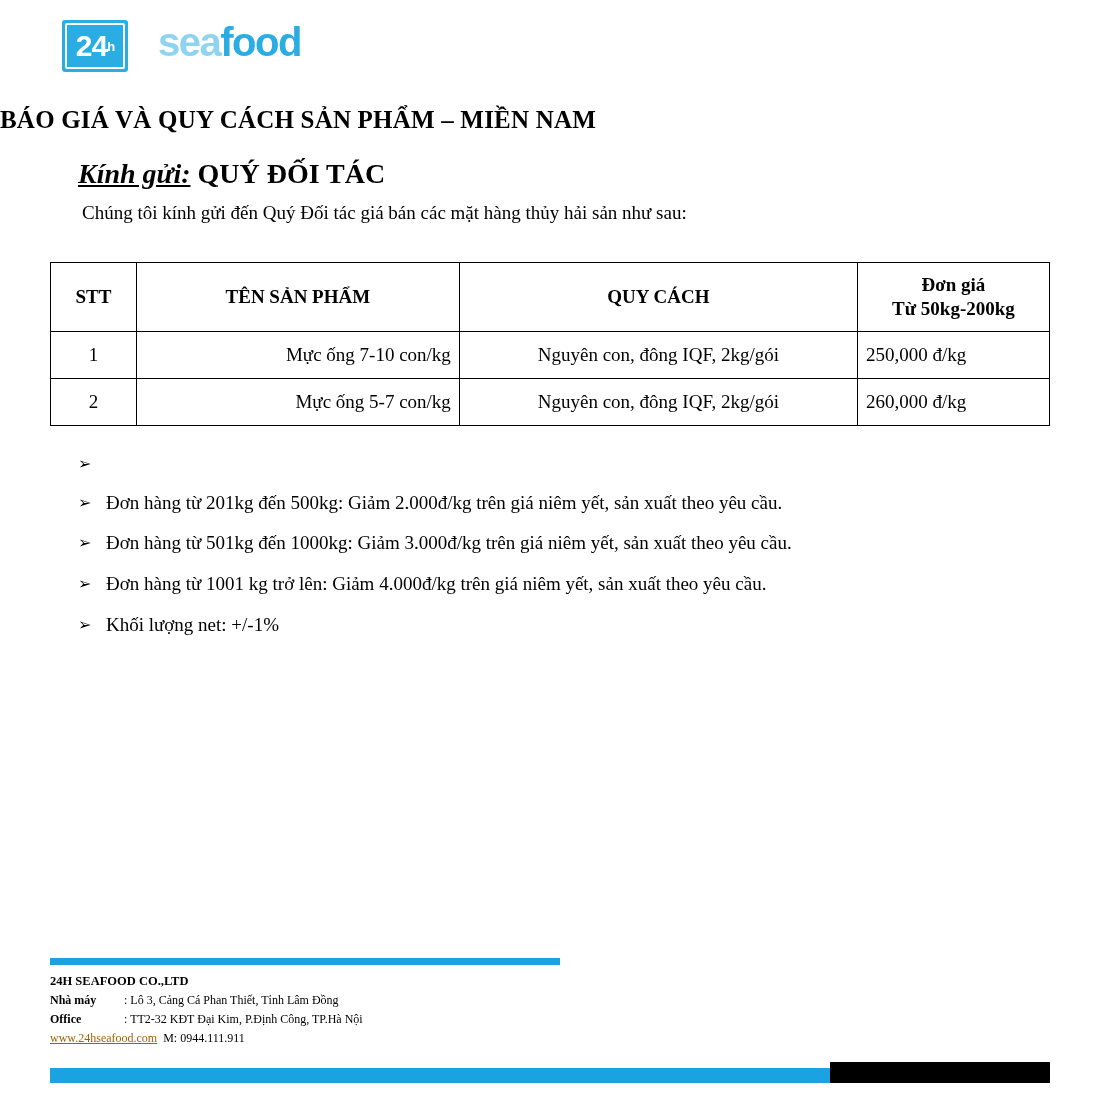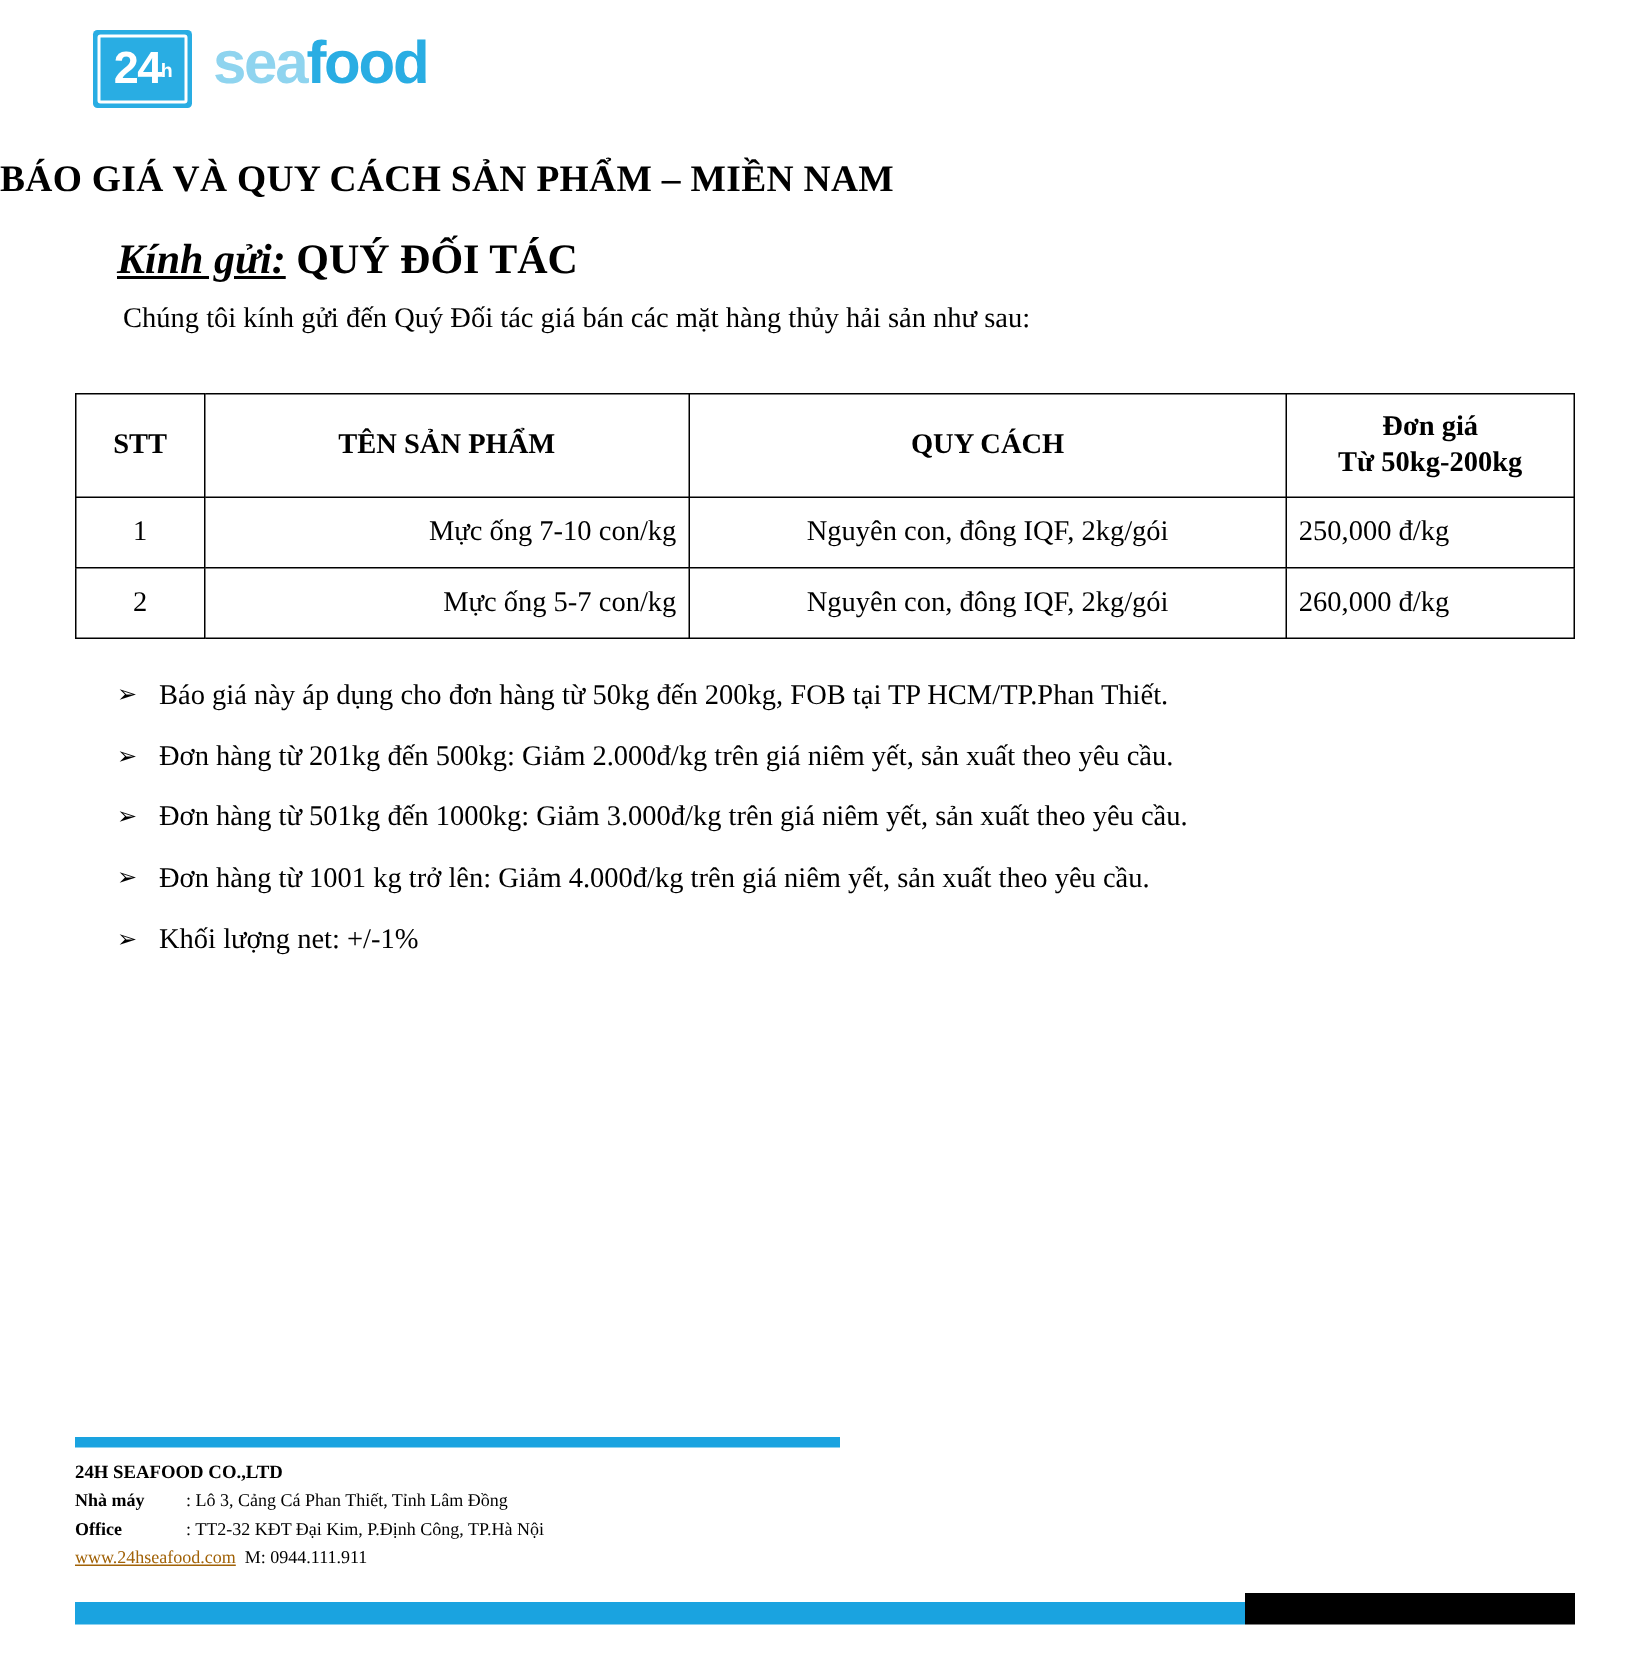--- a/index.html
+++ b/index.html
@@ -63,21 +63,21 @@
     font-weight: bold;
     font-size: 30px;
     letter-spacing: -1px;
   }
   .logo-h {
     font-size: 13px;
     vertical-align: super;
     font-weight: bold;
   }
   .logo-text {
-    margin-left: 6px;
+    margin-left: 22px;
     font-family: "Liberation Sans", sans-serif;
     font-size: 40px;
     letter-spacing: -1.5px;
     color: #8fd4ef;
     font-weight: bold;
   }
   .logo-text .dark {
     color: #29ade3;
   }
 
@@ -267,21 +267,20 @@
       <td class="cell-name">Mực ống 5-7 con/kg</td>
       <td class="cell-spec">Nguyên con, đông IQF, 2kg/gói</td>
       <td class="cell-price">260,000 đ/kg</td>
     </tr>
   </tbody>
 </table>
 
 <div class="notes">
   <div class="note-item">
     <span class="note-bullet">➢</span>
-    <span class="note-text">Báo giá này áp dụng cho đơn hàng từ 50kg đến 200kg, FOB tại TP HCM/TP.Phan Thiết.</span>
   </div>
   <div class="note-item">
     <span class="note-bullet">➢</span>
     <span class="note-text">Đơn hàng từ 201kg đến 500kg: Giảm 2.000đ/kg trên giá niêm yết, sản xuất theo yêu cầu.</span>
   </div>
   <div class="note-item">
     <span class="note-bullet">➢</span>
     <span class="note-text">Đơn hàng từ 501kg đến 1000kg: Giảm 3.000đ/kg trên giá niêm yết, sản xuất theo yêu cầu.</span>
   </div>
   <div class="note-item">

